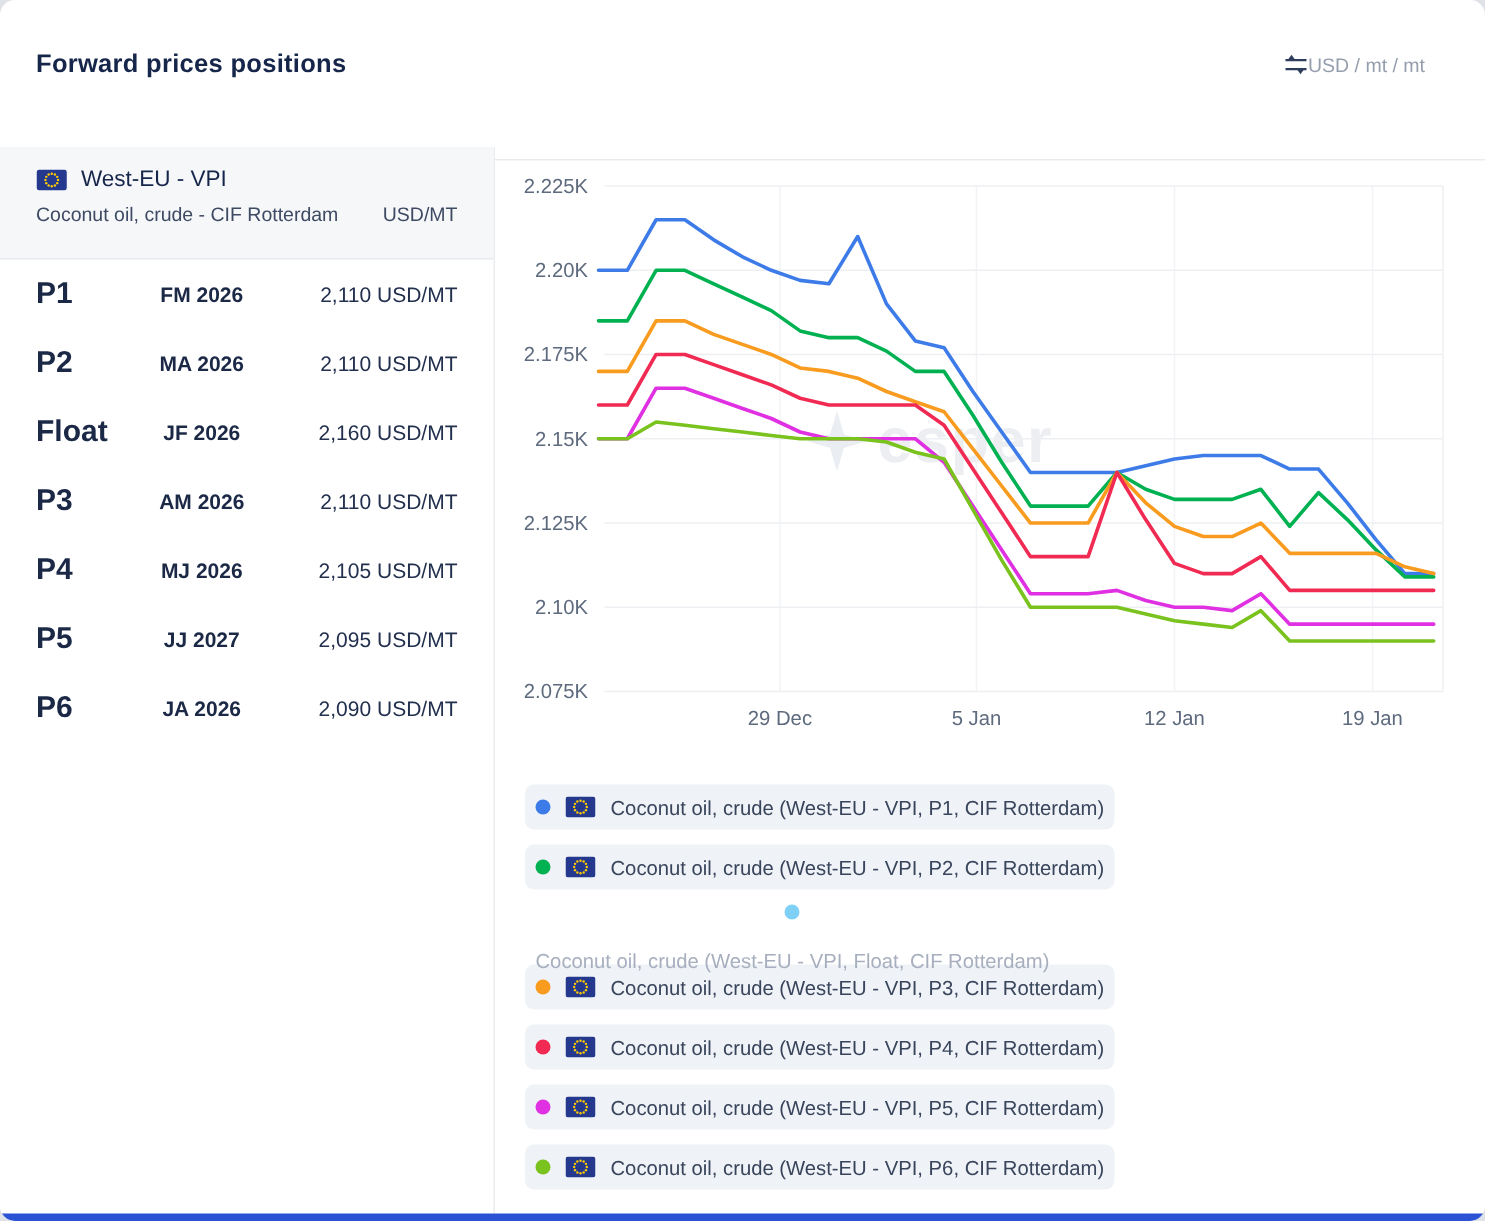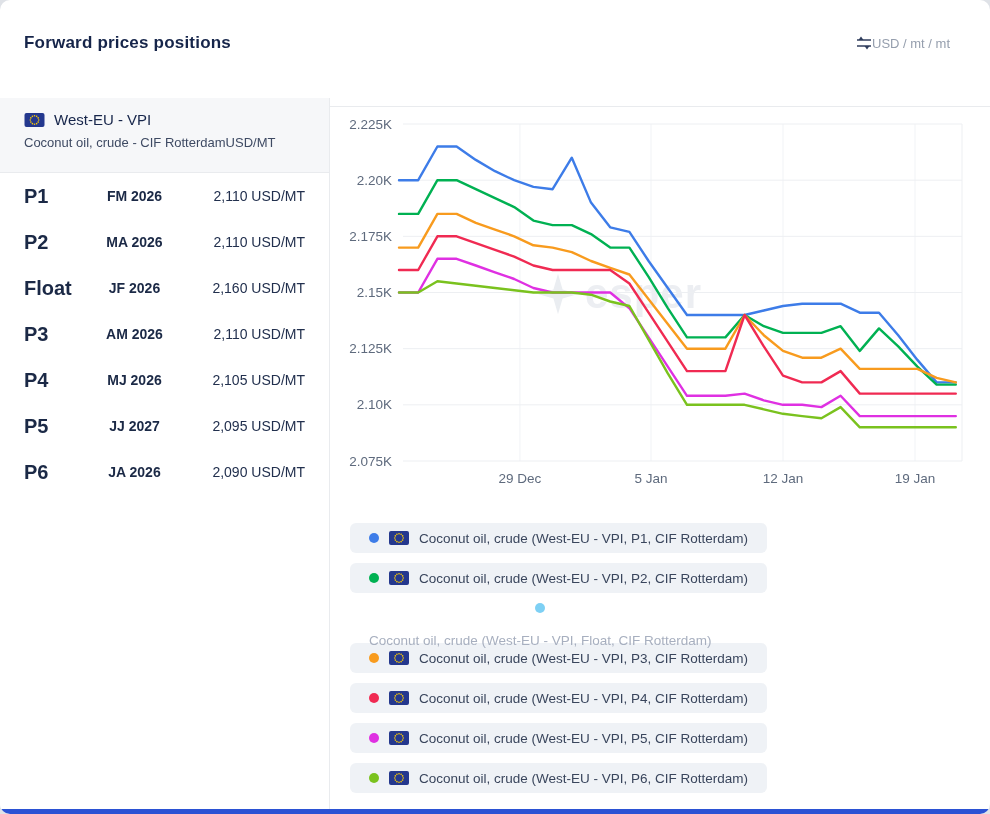--- a/index.html
+++ b/index.html
@@ -12,36 +12,36 @@
   .page-title{position:absolute;left:24px;top:33px;font-size:17px;font-weight:700;color:#16254A;letter-spacing:.2px;}
   .unit-selector{position:absolute;right:40px;top:35px;display:flex;align-items:center;cursor:pointer;}
   .unit-label{font-size:13px;color:#959EAD;}
 
   
   .body{position:absolute;top:98px;bottom:5px;left:0;right:0;display:flex;}
   .sidebar{width:330px;flex:none;border-right:1px solid #E9EBEE;box-sizing:border-box;background:#fff;}
   .product-card{height:75px;background:#F6F7F9;border-bottom:1px solid #E9EBEE;box-sizing:border-box;padding:13px 24px 0;cursor:pointer;}
   .product-top{display:flex;align-items:center;gap:9px;}
   .product-name{font-size:15px;font-weight:400;color:#16254A;}
-  .product-sub{display:flex;margin-top:7px;font-size:13px;color:#3E4A63;}
+  .product-sub{display:flex;justify-content:space-between;margin-top:7px;font-size:13px;color:#3E4A63;}
   .side-row{display:grid;grid-template-columns:58px 105px 1fr;align-items:center;height:46px;padding:0 24px;cursor:pointer;}
   .side-row .l{font-size:20px;font-weight:700;color:#1B2946;}
   .side-row .c{font-size:14px;font-weight:700;color:#1B2946;text-align:center;}
   .side-row .p{font-size:14px;font-weight:400;color:#22304E;text-align:right;}
 
   
   .chart-section{position:relative;flex:1;overflow:hidden;}
   svg.plot{position:absolute;left:0;top:0;}
   svg.plot text{font-family:"Liberation Sans",sans-serif;font-size:13.5px;fill:#5E6A7D;}
   .watermark{position:absolute;left:206px;top:172px;display:flex;align-items:center;gap:5px;
     color:#ECEEF2;font-size:42px;font-weight:700;letter-spacing:1px;user-select:none;pointer-events:none;}
 
   
   .legend{position:absolute;left:20px;top:425px;}
-  .legend-item{display:flex;align-items:center;gap:10px;height:30px;padding:0 19px;background:#EFF2F6;
+  .legend-item{display:flex;align-items:center;gap:10px;height:30px;padding:0 7px;background:#EFF2F6;
     border-radius:6px;margin-bottom:10px;width:fit-content;cursor:pointer;}
   .legend-item.disabled{background:transparent;flex-direction:column;}
   .legend-text{font-size:13.5px;color:#39455C;white-space:nowrap;}
   .legend-item.disabled .legend-text{color:#A7AFBF;}
   .legend-item.disabled .flag{opacity:.45;}
   .dot{width:10px;height:10px;border-radius:50%;flex:none;}
 </style>
 </head>
 <body>
 

